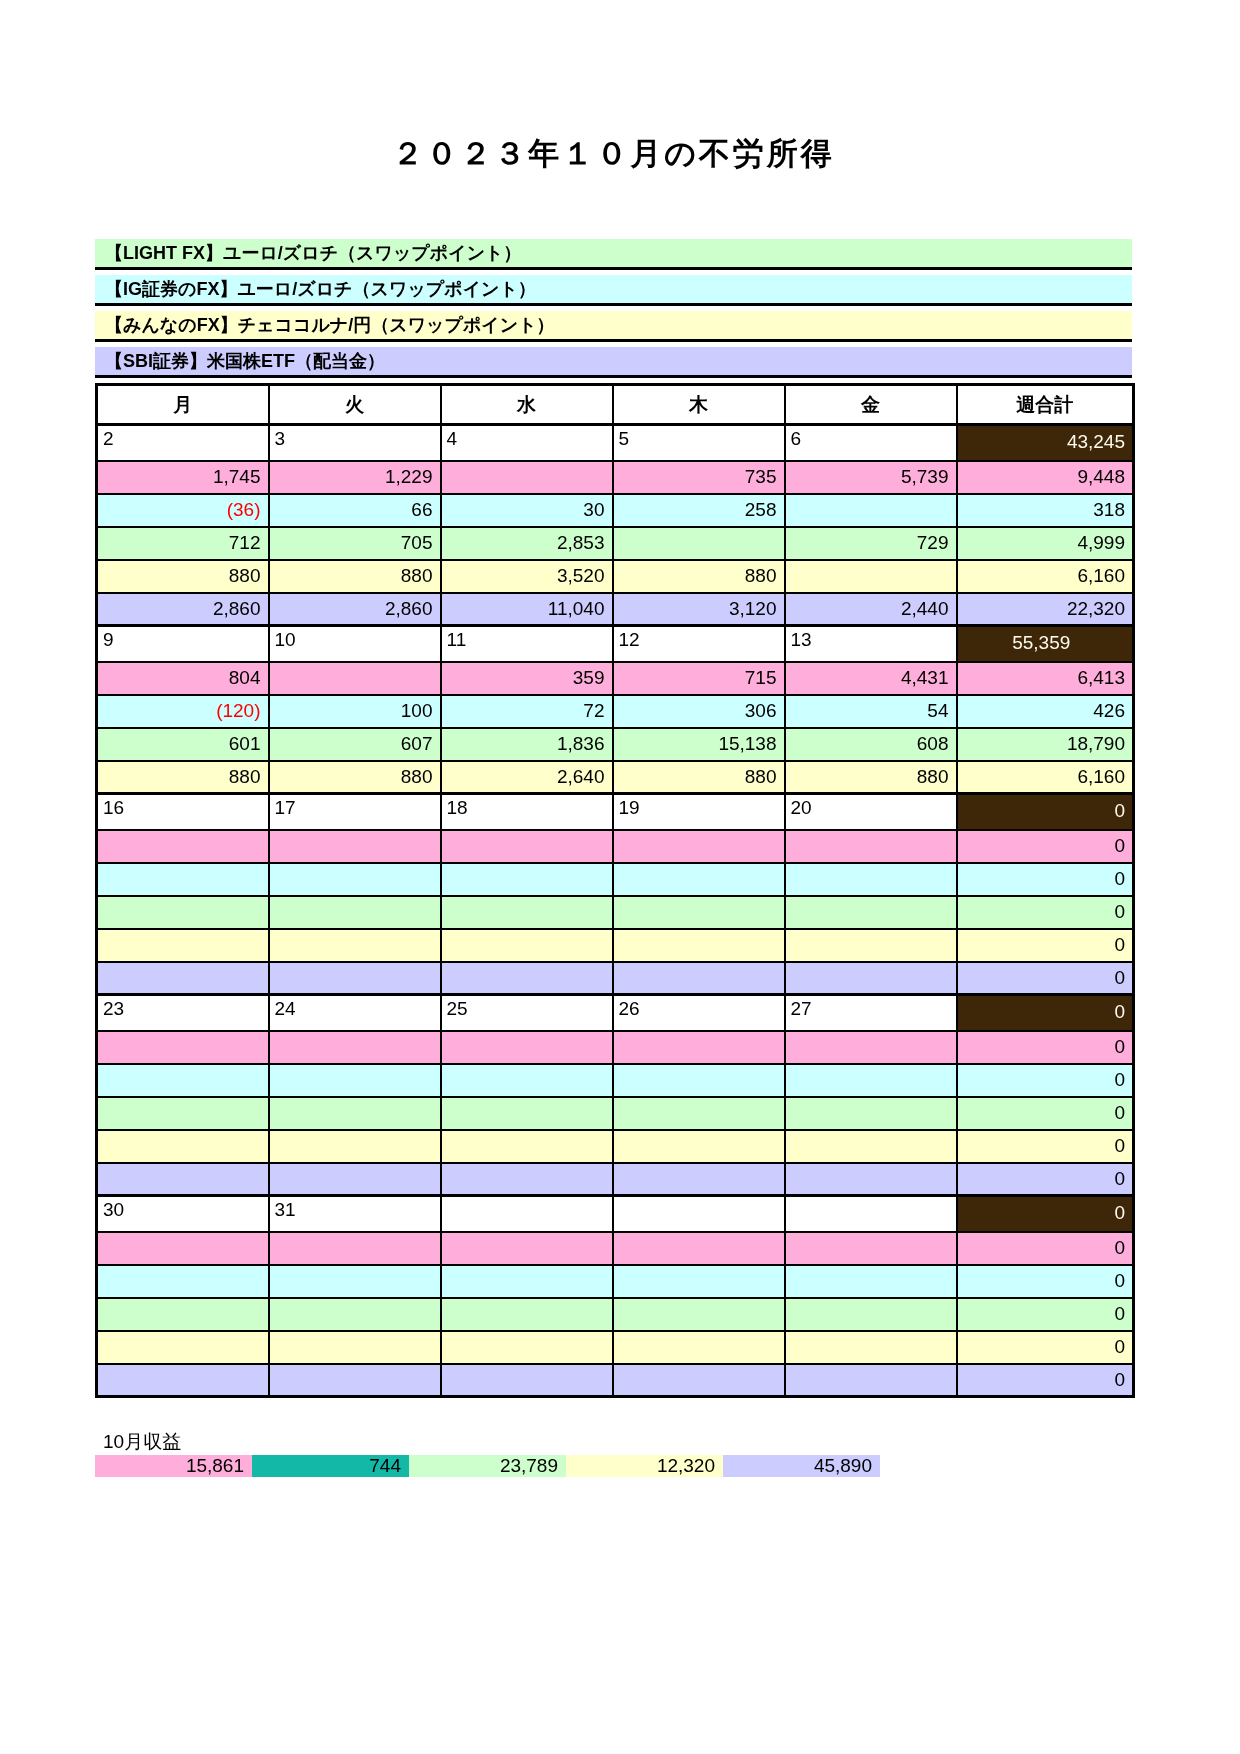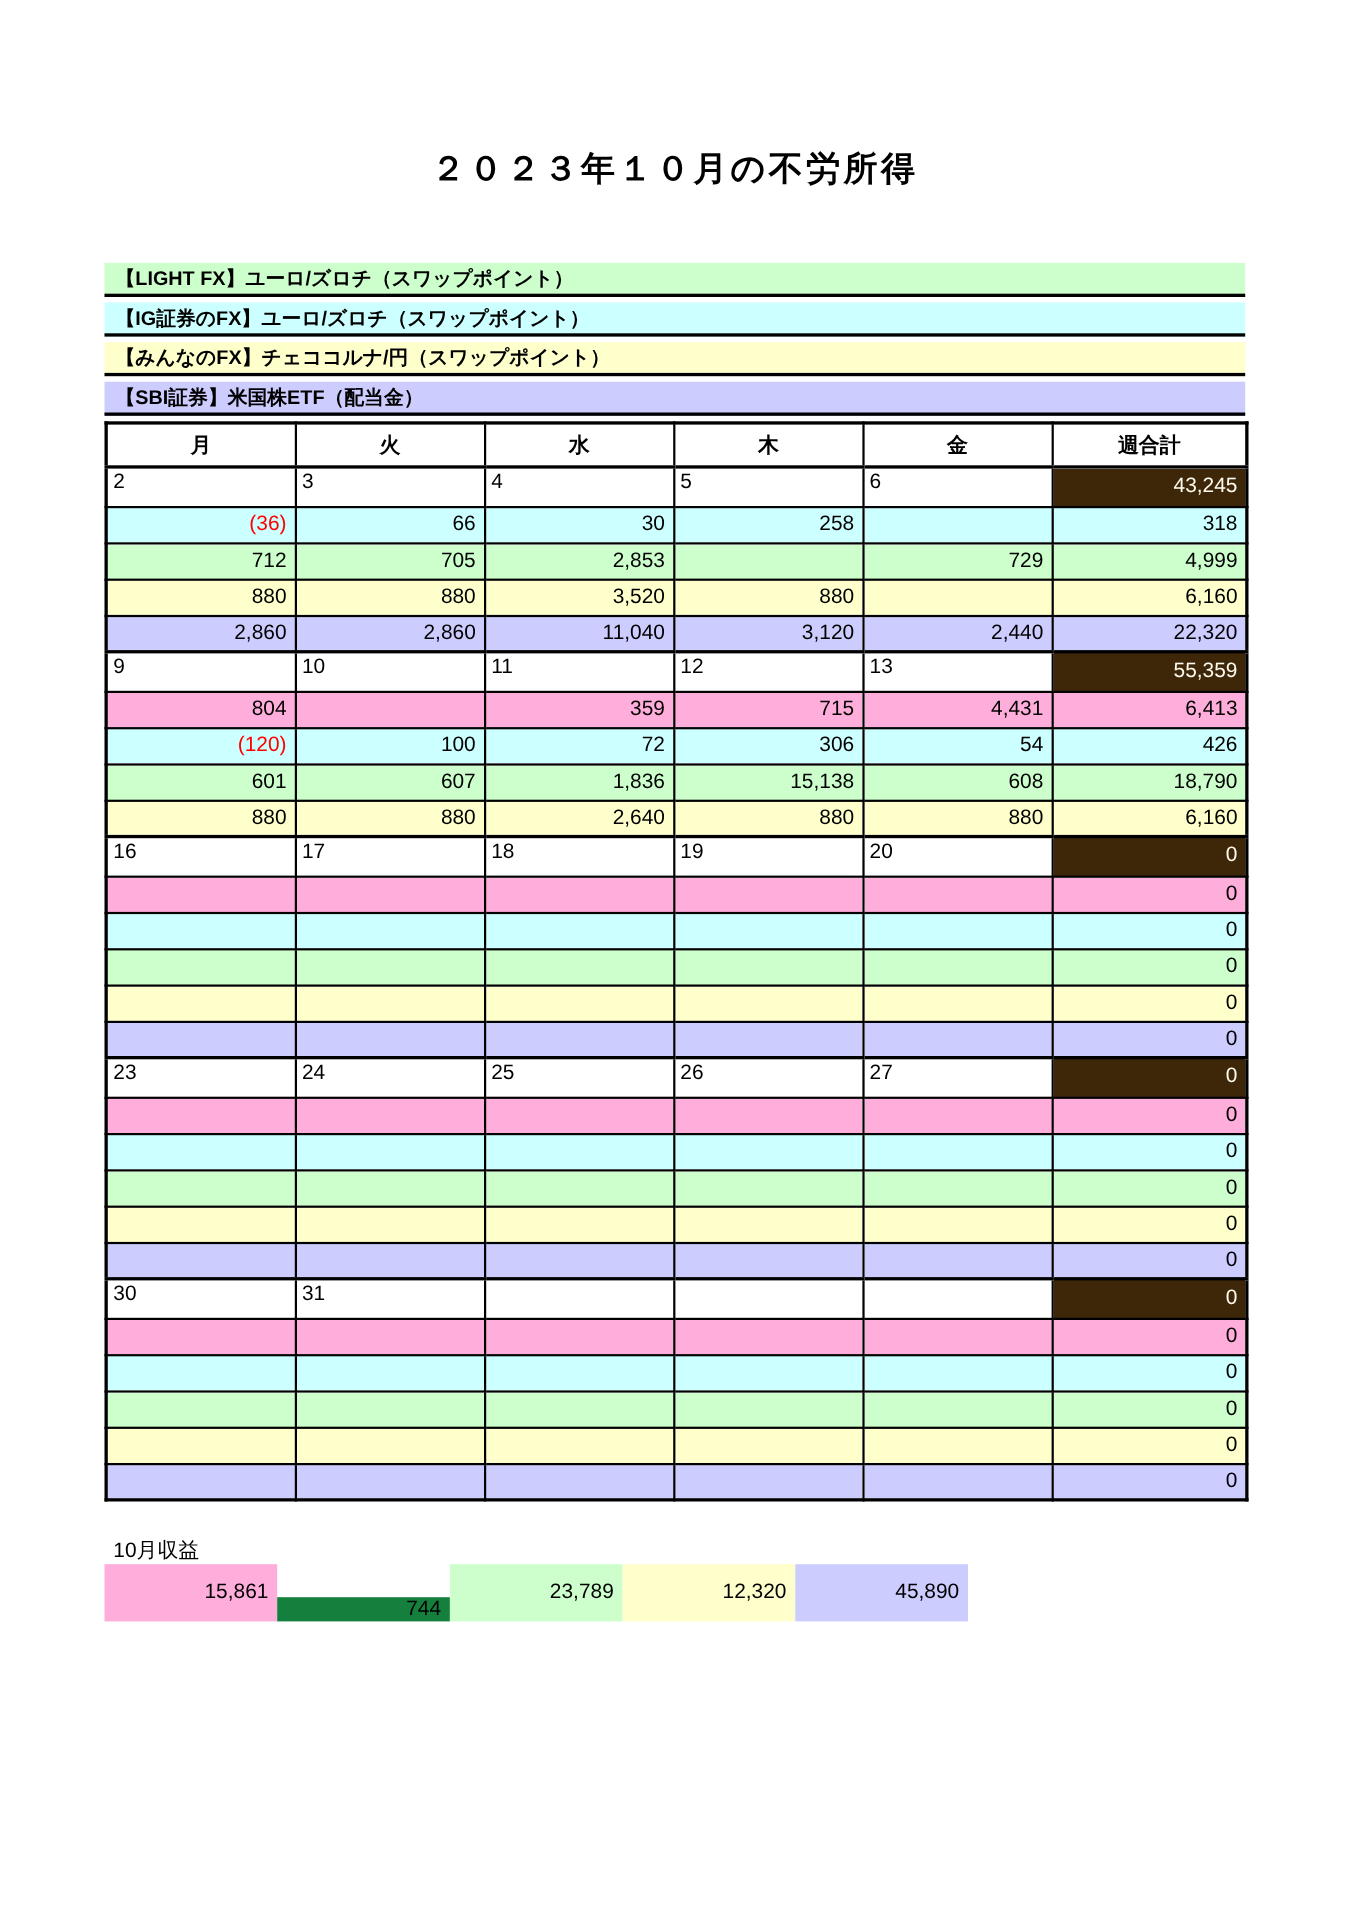--- a/index.html
+++ b/index.html
@@ -89,20 +89,28 @@
     <tbody id="calendar-body">
         <tr class="date-row">
           <td>2</td>
           <td>3</td>
           <td>4</td>
           <td>5</td>
           <td>6</td>
           <td class="week-total total-col" style="background: rgb(62, 38, 9); color: rgb(255, 251, 238);">43,245</td>
         </tr>
         <tr class="cat-row">
+          <td style="background: rgb(255, 173, 218);">1,745</td>
+          <td style="background: rgb(255, 173, 218);">1,229</td>
+          <td style="background: rgb(255, 173, 218);"></td>
+          <td style="background: rgb(255, 173, 218);">735</td>
+          <td style="background: rgb(255, 173, 218);">5,739</td>
+          <td class="total-col" style="background: rgb(255, 173, 218);">9,448</td>
+        </tr>
+        <tr class="cat-row">
           <td class="neg" style="background: rgb(204, 255, 255);">(36)</td>
           <td style="background: rgb(204, 255, 255);">66</td>
           <td style="background: rgb(204, 255, 255);">30</td>
           <td style="background: rgb(204, 255, 255);">258</td>
           <td style="background: rgb(204, 255, 255);"></td>
           <td class="total-col" style="background: rgb(204, 255, 255);">318</td>
         </tr>
         <tr class="cat-row">
           <td style="background: rgb(204, 255, 204);">712</td>
           <td style="background: rgb(204, 255, 204);">705</td>
@@ -126,21 +134,21 @@
           <td style="background: rgb(204, 204, 255);">3,120</td>
           <td style="background: rgb(204, 204, 255);">2,440</td>
           <td class="total-col" style="background: rgb(204, 204, 255);">22,320</td>
         </tr>
         <tr class="date-row">
           <td>9</td>
           <td>10</td>
           <td>11</td>
           <td>12</td>
           <td>13</td>
-          <td class="week-total total-col" style="background: rgb(62, 38, 9); color: rgb(255, 251, 238);">55,359</td>
+          <td class="week-total total-col" style="background: rgb(62, 38, 9); color: rgb(255, 251, 238); text-align: center;">55,359</td>
         </tr>
         <tr class="cat-row">
           <td style="background: rgb(255, 173, 218);">804</td>
           <td style="background: rgb(255, 173, 218);"></td>
           <td style="background: rgb(255, 173, 218);">359</td>
           <td style="background: rgb(255, 173, 218);">715</td>
           <td style="background: rgb(255, 173, 218);">4,431</td>
           <td class="total-col" style="background: rgb(255, 173, 218);">6,413</td>
         </tr>
         <tr class="cat-row">
@@ -311,19 +319,19 @@
           <td style="background: rgb(204, 204, 255);"></td>
           <td class="total-col" style="background: rgb(204, 204, 255);">0</td>
         </tr>
       </tbody>
   </table>
 
   <div class="summary">
     <div class="summary-label">10月収益</div>
     <div id="summary-cells" style="display:flex">
         <div class="sum-cell" style="background: rgb(255, 173, 218);">15,861</div>
-        <div class="sum-cell" style="background: #15803d; margin-top: 30px;">744</div>
+        <div class="sum-cell" style="background: #14b8a6;">744</div>
         <div class="sum-cell" style="background: rgb(204, 255, 204);">23,789</div>
         <div class="sum-cell" style="background: rgb(255, 255, 204);">12,320</div>
         <div class="sum-cell" style="background: rgb(204, 204, 255); padding-left: 24px;">45,890</div>
       </div>
   </div>
 </div>
 
 </body></html>

